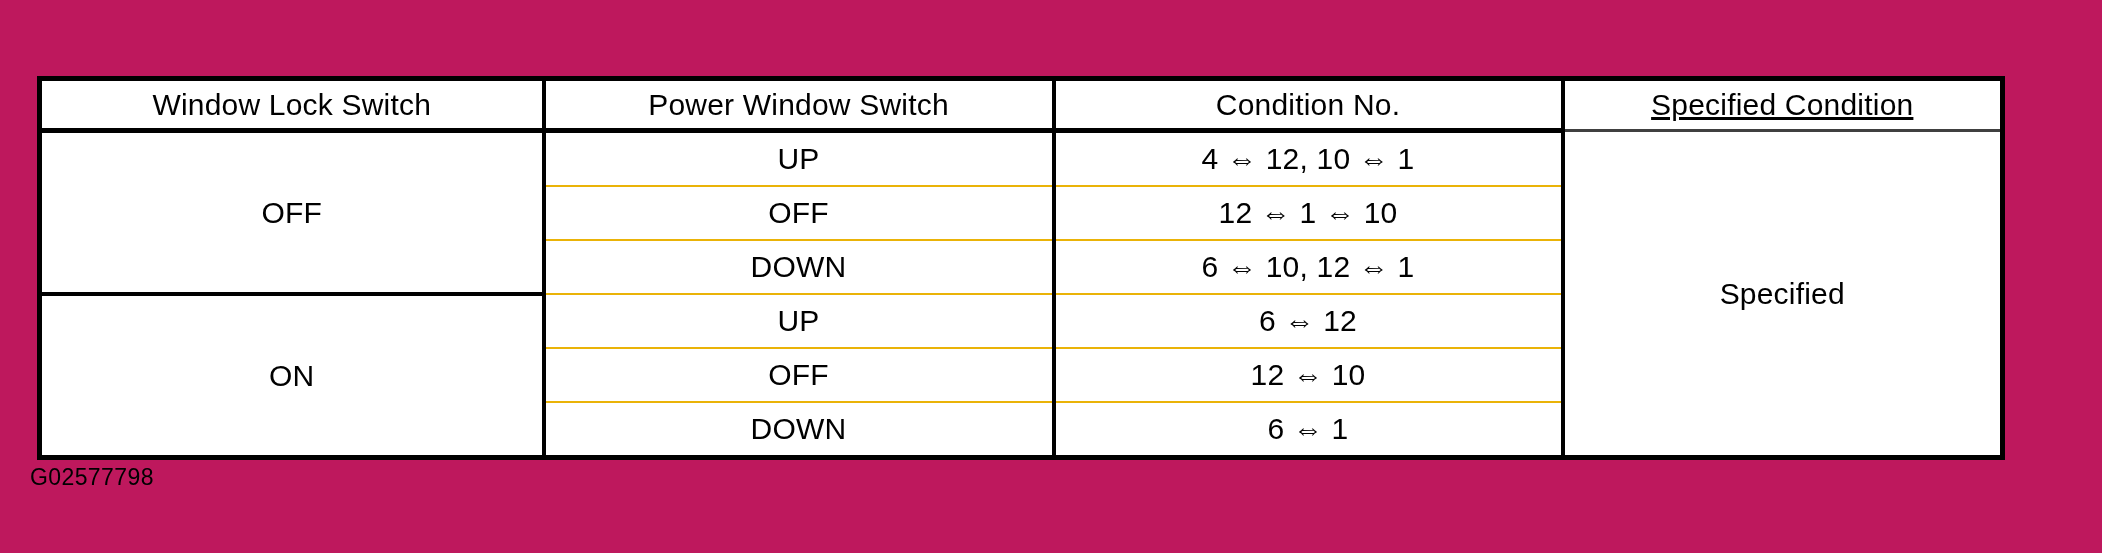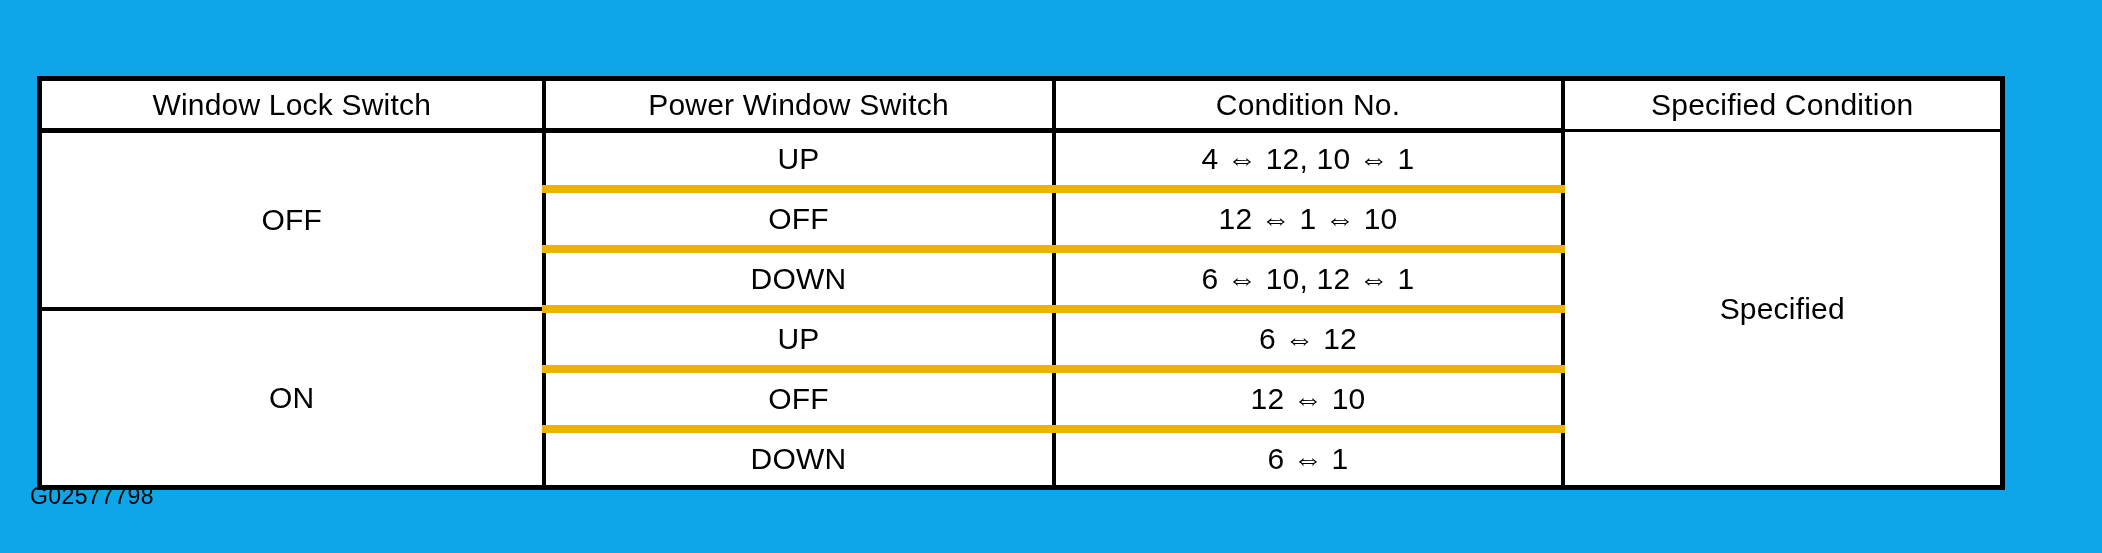--- a/index.html
+++ b/index.html
@@ -16,21 +16,21 @@
     overflow: hidden;
     position: relative;
   }
 
   
   #page {
     position: absolute;
     left: 0; top: 0;
     width: 2102px;
     height: 553px;
-    background: #0ea5e9;
+    background: #be185d;
   }
 
   
   #spec-table {
     position: absolute;
     left: 37px;
     top: 76px;
     width: 1963px;
     border-collapse: collapse;
     table-layout: fixed;
@@ -66,49 +66,50 @@
 
   
   .hdr-cell {
     height: 47px;
     border-bottom: 5px solid #000;
     border-right: 4px solid #000;
     font-size: 30px;
   }
   .hdr-cell.last {
     border-right: none;
-    border-bottom: 3px solid #000000;
+    border-bottom: 3px solid #404040;
+    text-decoration: underline;
   }
 
   
   .body-cell {
     height: 52px;
     border-right: 4px solid #000;
-    border-bottom: 8px solid #eab308;
+    border-bottom: 2px solid #eab308;
   }
   .body-cell.no-bottom { border-bottom: none; }
 
   
   .group-cell {
     border-right: 4px solid #000;
     border-bottom: 4px solid #000;
   }
   .group-cell.no-bottom { border-bottom: none; }
 
   
   .condition-cell {
     border-right: none;
     border-bottom: none;
   }
 
   
   #figure-caption {
     position: absolute;
     left: 30px;
-    top: 483px;
+    top: 464px;
     font-family: "Liberation Sans", "DejaVu Sans", sans-serif;
     font-size: 23px;
     font-weight: 400;
     letter-spacing: 0.4px;
     color: #000000;
     white-space: nowrap;
   }
 </style>
 </head>
 <body>

